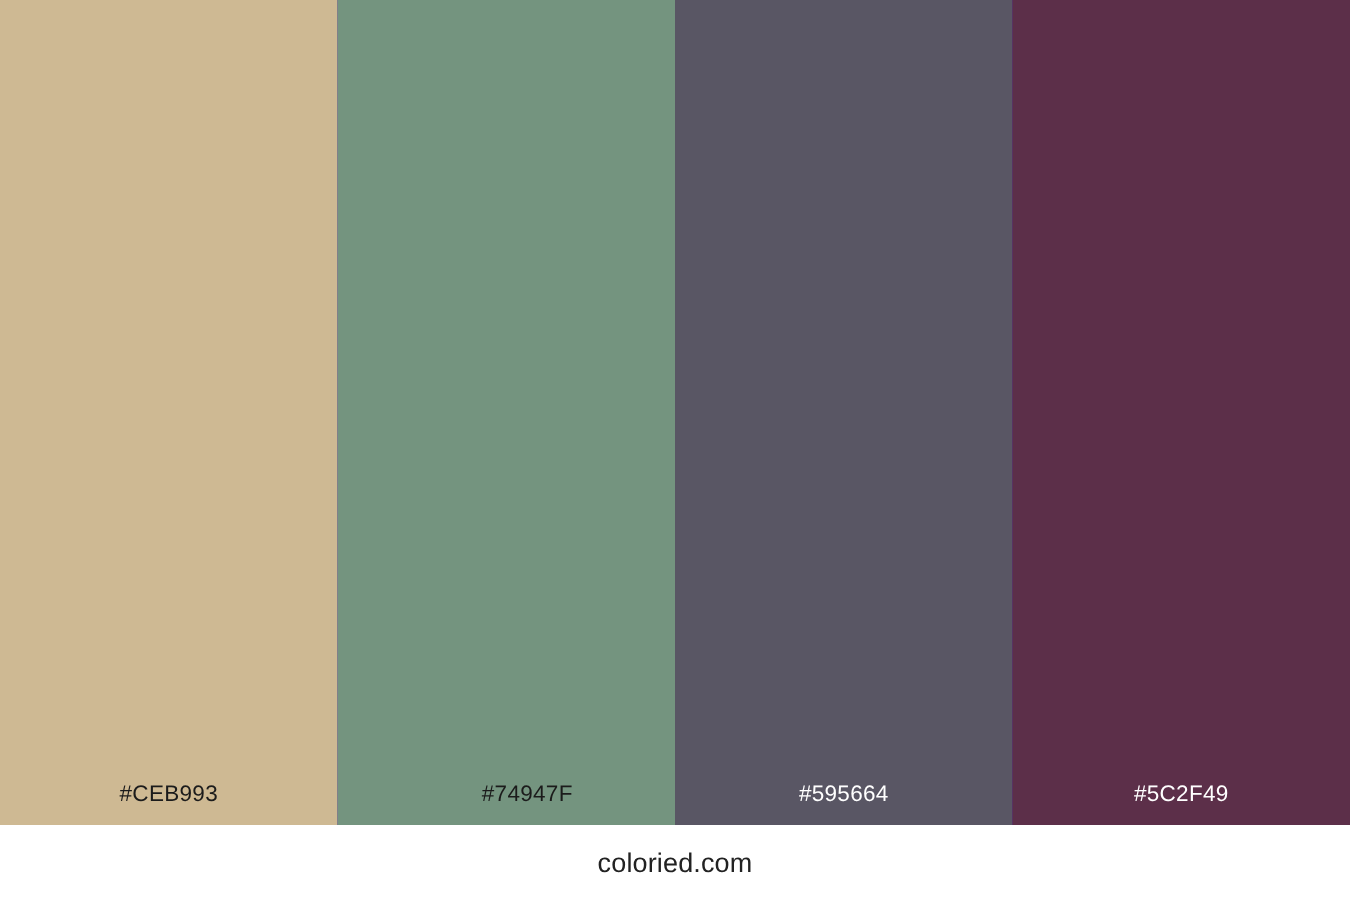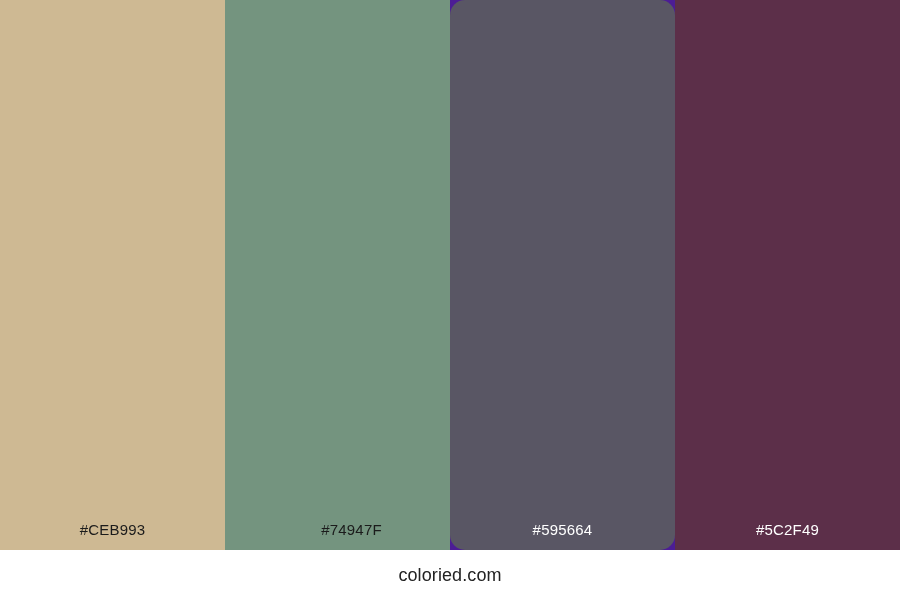--- a/index.html
+++ b/index.html
@@ -84,21 +84,21 @@
   <div class="swatch-strip">
 
     <div class="swatch" style="background-color: rgb(206, 185, 147);">
       <span class="swatch-label label-dark" style="color: rgb(27, 27, 27);">#CEB993</span>
     </div>
 
     <div class="swatch" style="background-color: rgb(116, 148, 127);">
       <span class="swatch-label label-dark" style="color: rgb(27, 27, 27); padding-left: 28px;">#74947F</span>
     </div>
 
-    <div class="swatch" style="background-color: rgb(89, 86, 100); border-radius: 15px;">
+    <div class="swatch" style="background-color: rgb(89, 86, 100);">
       <span class="swatch-label label-light" style="color: rgb(255, 255, 255);">#595664</span>
     </div>
 
     <div class="swatch" style="background-color: rgb(92, 47, 73);">
       <span class="swatch-label label-light" style="color: rgb(255, 255, 255);">#5C2F49</span>
     </div>
 
 
   </div>
 

